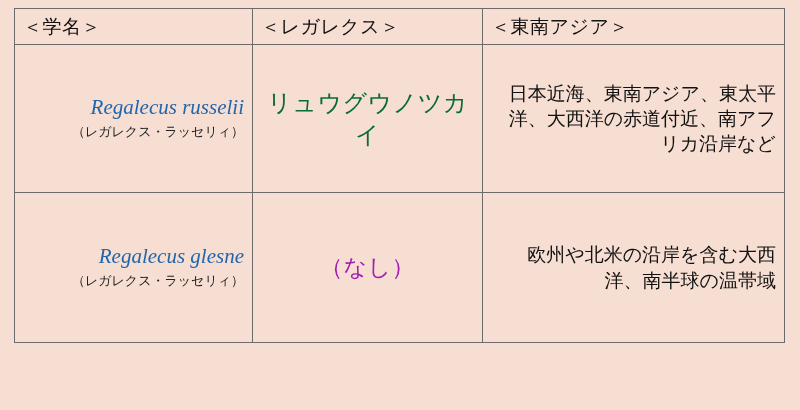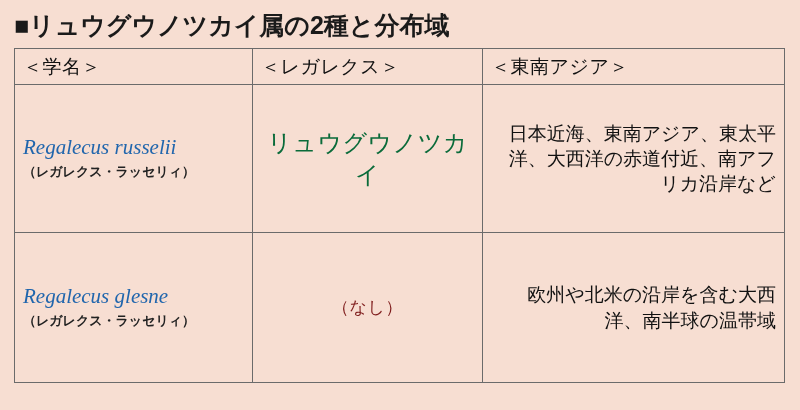--- a/index.html
+++ b/index.html
@@ -50,66 +50,64 @@
     font-size: 19px;
     font-weight: normal;
     color: #111;
     text-align: left;
     height: 36px;
     padding-left: 8px;
     letter-spacing: 0.5px;
   }
 
   .sci-cell {
-    text-align: left;
+    text-align: right;
     color: #1f5fb0;
   }
   .sci-name {
     font-family: "Liberation Serif", serif;
     font-style: italic;
     font-size: 21px;
     color: #2166ad;
     line-height: 1.1;
     white-space: nowrap;
   }
   .sci-kana {
     font-size: 13px;
     color: #222;
     margin-top: 3px;
     white-space: nowrap;
-    font-weight: bold;
   }
 
   .jp-cell {
     text-align: center;
     color: #0a6b3a;
     font-size: 24px;
     letter-spacing: 0.5px;
   }
   .jp-none {
-    color: #7f1d1d;
-    font-size: 17px;
+    color: #a21caf;
+    font-size: 23px;
   }
 
   .dist-cell {
     font-size: 19px;
     color: #111;
     line-height: 1.32;
     text-align: right;
     letter-spacing: 0px;
   }
   .row-1 td { height: 148px; }
   .row-2 td { height: 150px; }
 </style>
 </head>
 <body>
 
 <div class="page">
 
-  <div class="title">■リュウグウノツカイ属の2種と分布域</div>
 
   <table class="species-table">
     <colgroup>
       <col class="col-a">
       <col class="col-b">
       <col class="col-c">
     </colgroup>
     <thead>
       <tr>
         <th class="head-cell">＜学名＞</th>

